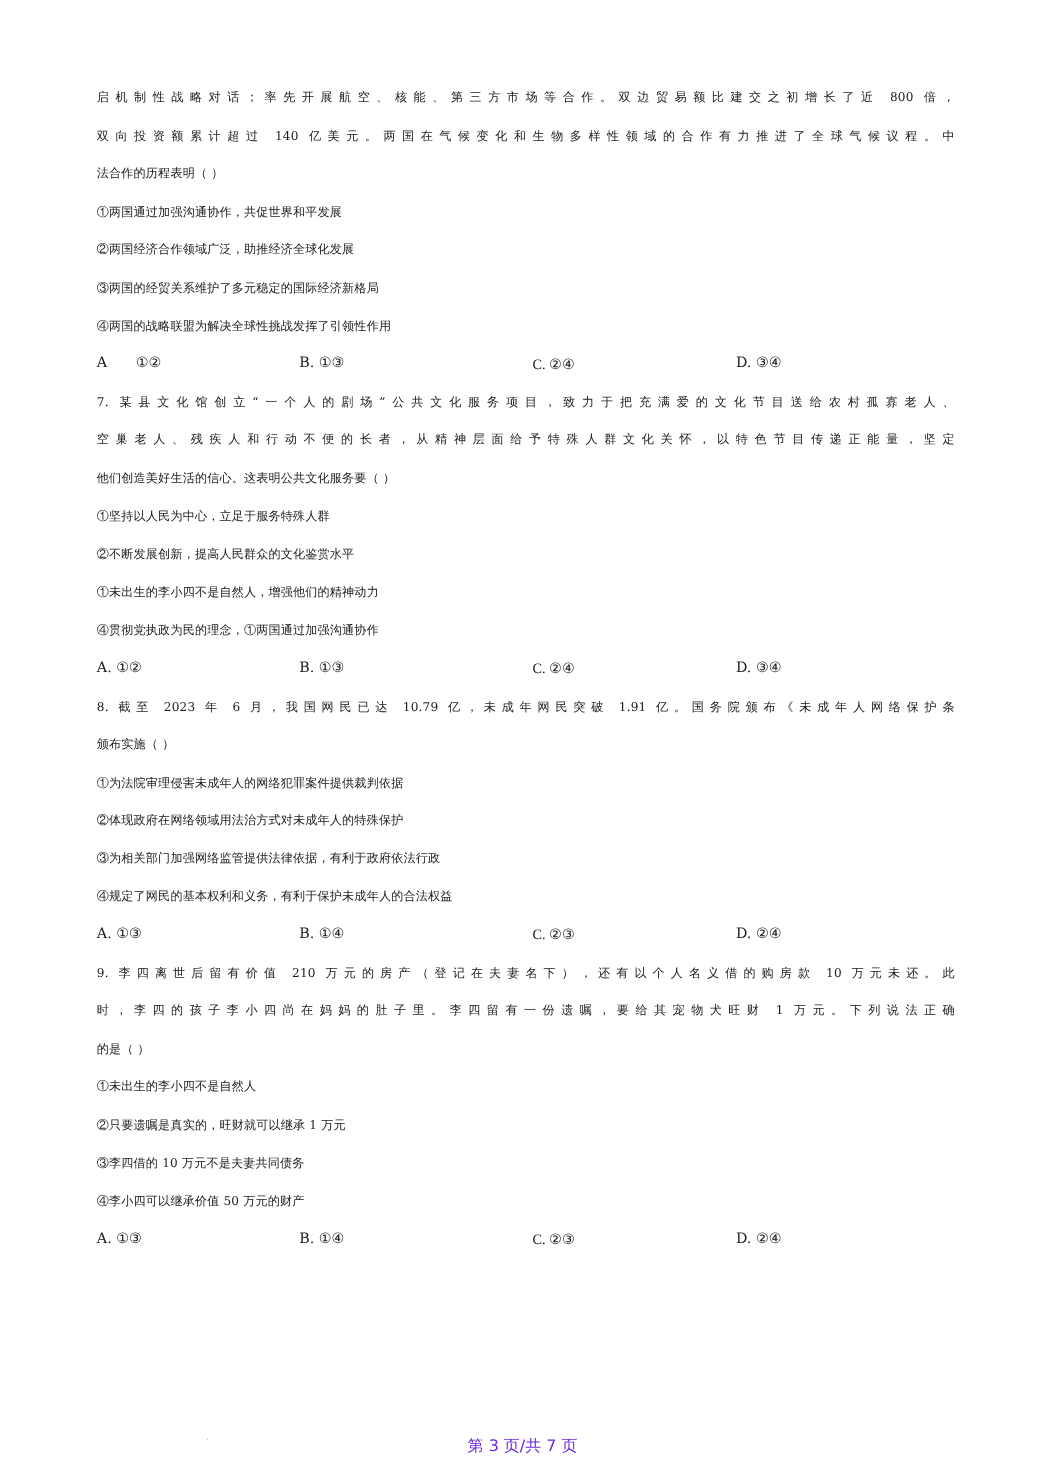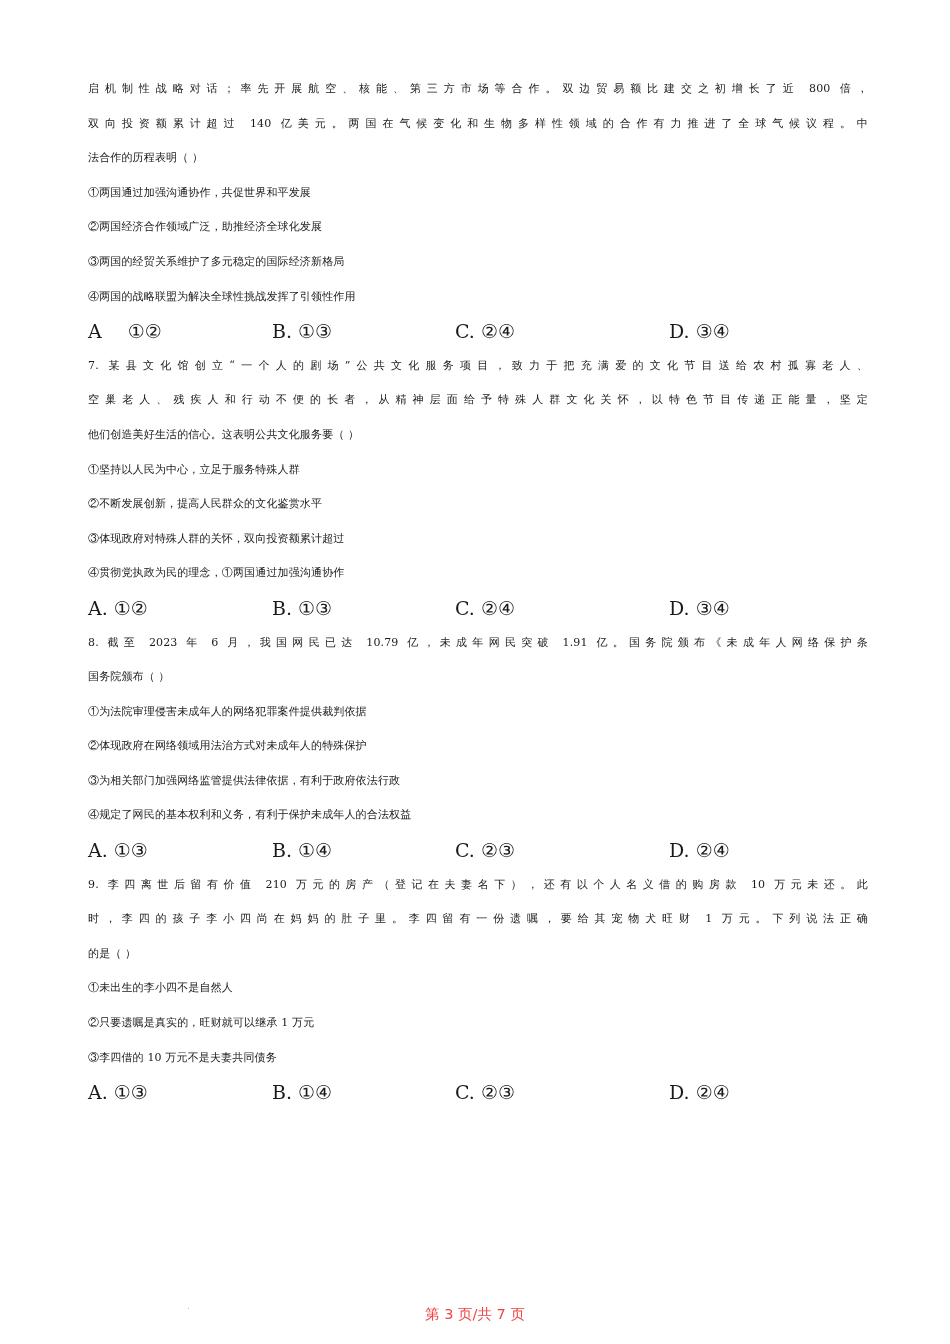--- a/index.html
+++ b/index.html
@@ -29,40 +29,40 @@
       letter-spacing: 0.15px;
     }
     .just {
       text-align: justify;
       text-align-last: justify;
     }
     .options {
       position: relative;
       height: 34.6px;
       line-height: 34.6px;
-      font-size: 19px;
+      font-size: 13px;
       white-space: nowrap;
     }
     .opt {
       position: absolute;
       top: 0;
     }
     .opt.a { left: 0; }
     .opt.b { left: 184px; }
-    .opt.c { left: 367px; }
+    .opt.c { left: 396px; font-family: Liberation Serif, serif; }
     .opt.d { left: 581px; }
     .opt-gap { display: inline-block; width: 26px; }
     .footer {
       position: absolute;
       top: 1305px;
       left: 0;
       width: 950px;
       text-align: center;
       font-size: 14.5px;
-      color: #ef4444;
+      color: #6d28d9;
       font-family: "DejaVu Sans", "Liberation Sans", sans-serif;
     }
     .speck {
       position: absolute;
       left: 188px;
       top: 1308px;
       width: 1px;
       height: 1px;
       background: #bbb;
     }
@@ -91,33 +91,33 @@
   </div>
 
   <div>
     <div class="line just">7. 某县文化馆创立“一个人的剧场”公共文化服务项目，致力于把充满爱的文化节目送给农村孤寡老人、</div>
     <div class="line just">空巢老人、残疾人和行动不便的长者，从精神层面给予特殊人群文化关怀，以特色节目传递正能量，坚定</div>
     <div class="line">他们创造美好生活的信心。这表明公共文化服务要（    ）</div>
   </div>
   <div>
     <div class="line">①坚持以人民为中心，立足于服务特殊人群</div>
     <div class="line">②不断发展创新，提高人民群众的文化鉴赏水平</div>
-    <div class="line">③体现政府对特殊人群的关怀，双向投资额累计超过</div>
+    <div class="line">①未出生的李小四不是自然人，增强他们的精神动力</div>
     <div class="line">④贯彻党执政为民的理念，①两国通过加强沟通协作</div>
   </div>
   <div class="options">
     <span class="opt a">A. ①②</span>
     <span class="opt b">B. ①③</span>
     <span class="opt c">C. ②④</span>
     <span class="opt d">D. ③④</span>
   </div>
 
   <div>
     <div class="line just">8. 截至 2023 年 6 月，我国网民已达 10.79 亿，未成年网民突破 1.91 亿。国务院颁布《未成年人网络保护条</div>
-    <div class="line">国务院颁布（    ）</div>
+    <div class="line">颁布实施（    ）</div>
   </div>
   <div>
     <div class="line">①为法院审理侵害未成年人的网络犯罪案件提供裁判依据</div>
     <div class="line">②体现政府在网络领域用法治方式对未成年人的特殊保护</div>
     <div class="line">③为相关部门加强网络监管提供法律依据，有利于政府依法行政</div>
     <div class="line">④规定了网民的基本权利和义务，有利于保护未成年人的合法权益</div>
   </div>
   <div class="options">
     <span class="opt a">A. ①③</span>
     <span class="opt b">B. ①④</span>
@@ -127,20 +127,21 @@
 
   <div>
     <div class="line just">9. 李四离世后留有价值 210 万元的房产（登记在夫妻名下），还有以个人名义借的购房款 10 万元未还。此</div>
     <div class="line just">时，李四的孩子李小四尚在妈妈的肚子里。李四留有一份遗嘱，要给其宠物犬旺财 1 万元。下列说法正确</div>
     <div class="line">的是（    ）</div>
   </div>
   <div>
     <div class="line">①未出生的李小四不是自然人</div>
     <div class="line">②只要遗嘱是真实的，旺财就可以继承 1 万元</div>
     <div class="line">③李四借的 10 万元不是夫妻共同债务</div>
+    <div class="line">④李小四可以继承价值 50 万元的财产</div>
   </div>
   <div class="options">
     <span class="opt a">A. ①③</span>
     <span class="opt b">B. ①④</span>
     <span class="opt c">C. ②③</span>
     <span class="opt d">D. ②④</span>
   </div>
 
 </div>
 

